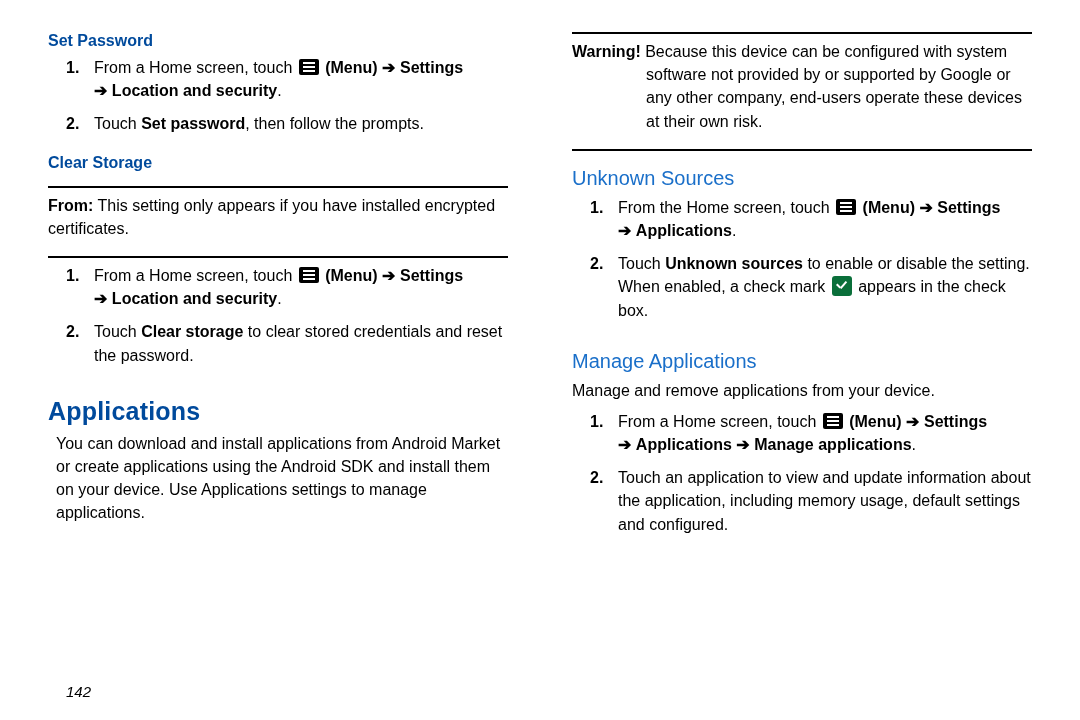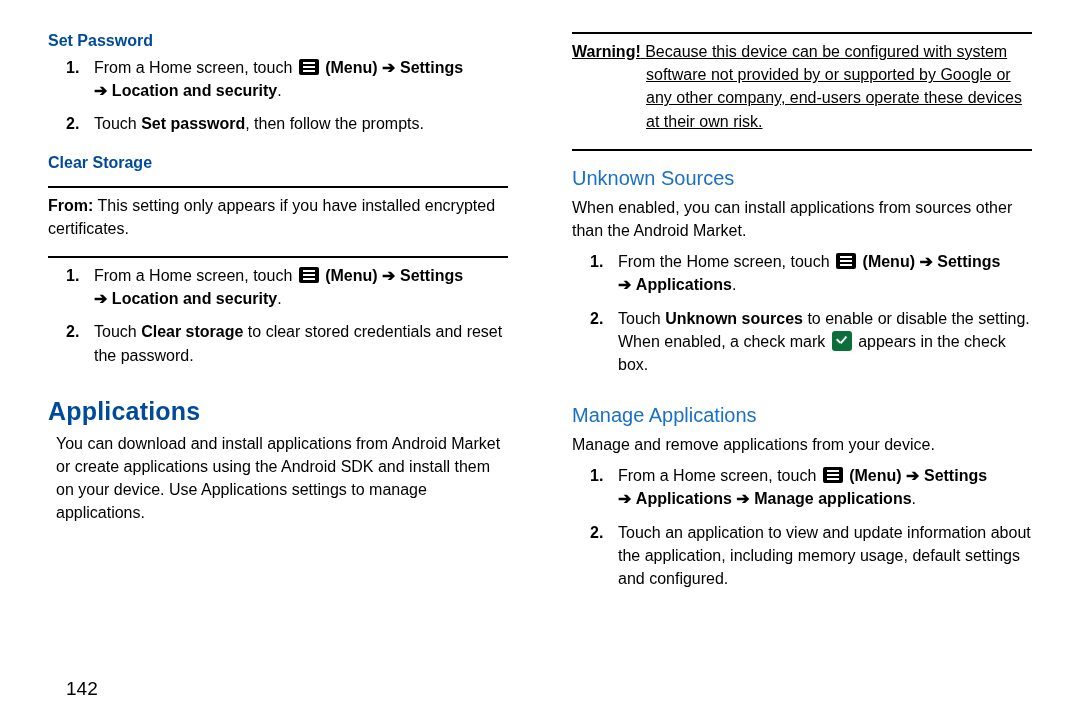--- a/index.html
+++ b/index.html
@@ -116,26 +116,27 @@
     }
     hr.rule {
       border: none;
       border-top: 2px solid #000;
       margin: 8px 0 6px 0;
     }
     .note-block, .warn-block {
       line-height: 1.45;
     }
     .warn-block { padding-left: 0; }
-    .warn-body { padding-left: 74px; text-indent: -74px; text-decoration: underline; }
+    .warn-body { padding-left: 74px; text-indent: -74px; }
     .page-num {
       position: absolute;
       bottom: -4px;
       left: 18px;
-      font-size: 19px;
+      font-size: 15px;
+      font-style: italic;
     }
   </style>
 </head>
 <body>
 
 <div class="col col-left">
 
   <div class="h3">Set Password</div>
 
   <ol class="steps">
@@ -188,21 +189,20 @@
   <hr class="rule" style="margin-top:0;">
   <div class="para warn-block">
     <div class="warn-body">
       <span class="b">Warning!</span>
       <span>Because this device can be configured with system software not provided by or supported by Google or any other company, end-users operate these devices at their own risk.</span>
     </div>
   </div>
   <hr class="rule">
 
   <div class="h2">Unknown Sources</div>
-  <div class="para">When enabled, you can install applications from sources other than the Android Market.</div>
 
   <ol class="steps">
     <li>
       <span>From the Home screen, touch </span>
       <span class="menu-icon"></span>
       <span class="b">(Menu)</span>
       <span class="b arrow">➔</span>
       <span class="b">Settings</span><br>
       <span class="b arrow">➔</span>
       <span class="b">Applications</span><span>.</span>

